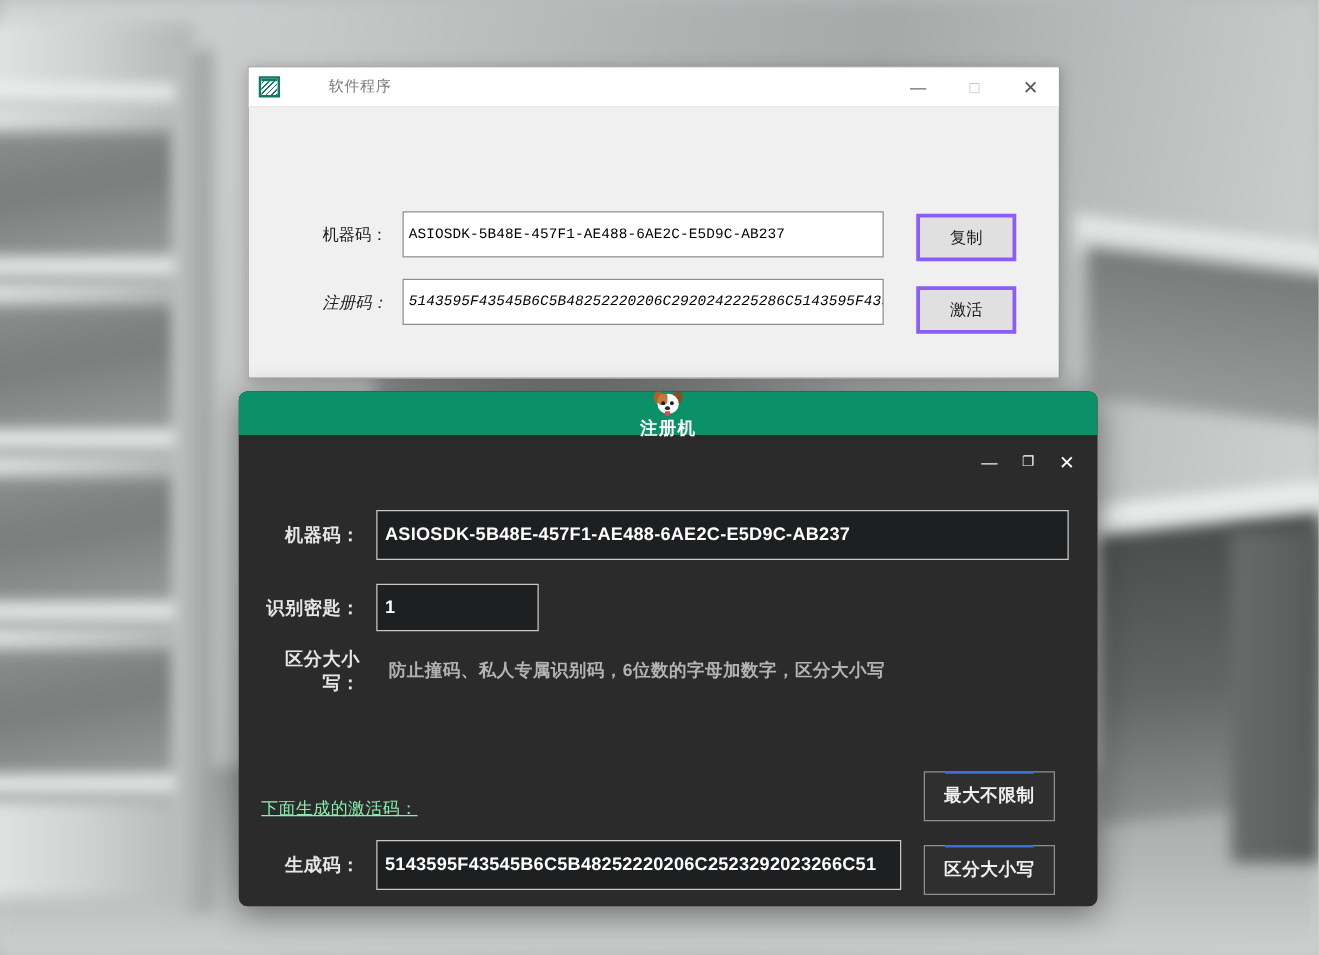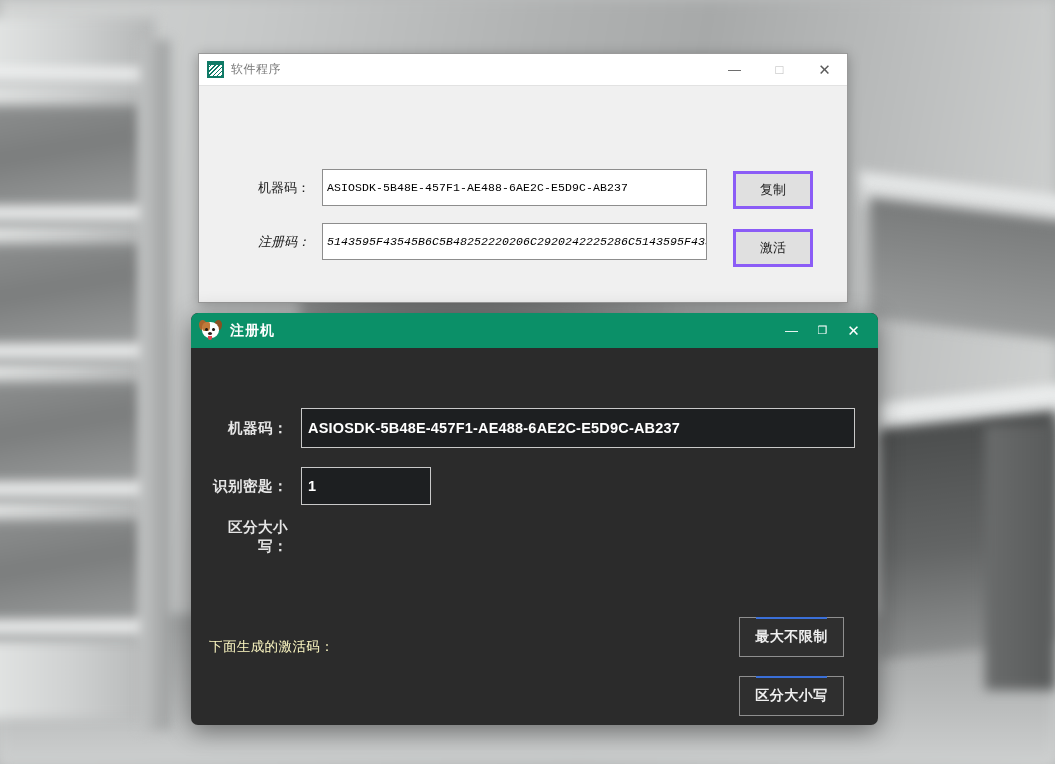--- a/index.html
+++ b/index.html
@@ -83,20 +83,21 @@
     left: 198px; top: 53px;
     width: 650px; height: 250px;
     background: #f0f0f0;
     border: 1px solid #9a9a9a;
     box-shadow: 0 2px 12px rgba(0,0,0,.28);
   }
   #win-software .titlebar {
     height: 32px; background: #ffffff;
     display: flex; align-items: center;
     border-bottom: 1px solid #e2e2e2;
+    gap: 32px;
   }
   .ewin-icon {
     width: 17px; height: 17px; margin-left: 8px; margin-right: 7px;
     border: 2px solid #0f7a66; background: #ffffff;
     position: relative; overflow: hidden; flex: none;
   }
   .ewin-icon::before {
     content: ""; position: absolute; left: 0; top: 2px;
     width: 13px; height: 11px;
     background: repeating-linear-gradient(-45deg, #0f7a66 0 1px, #ffffff 1px 3px);
@@ -146,20 +147,21 @@
     width: 687px; height: 412px;
     background: #2b2b2b;
     border-radius: 7px;
     box-shadow: 0 6px 26px rgba(0,0,0,.45);
     overflow: hidden;
   }
   #win-keygen .kg-titlebar {
     height: 35px; background: #0b9068;
     display: flex; align-items: center;
     border-radius: 7px 7px 0 0;
+    flex-direction: column;
   }
   .dog-icon {
     width: 21px; height: 21px; margin: 0 9px 0 9px; flex: none;
     position: relative;
   }
   .dog-icon .face {
     position: absolute; left: 2px; top: 2px;
     width: 17px; height: 16px; border-radius: 50% 50% 48% 48%;
     background: #fdfdfd;
   }
@@ -239,21 +241,21 @@
     background: #2f2f2f; border: 1px solid #8f8f8f;
     color: #efefef; font-size: 14px; font-weight: bold;
     display: flex; align-items: center; justify-content: center;
     position: relative; letter-spacing: .5px;
   }
   .kg-btn::before {
     content: ""; position: absolute; left: 16px; right: 16px; top: -1px;
     height: 2px; background: #3a6fd8;
   }
   .kg-note {
-    font-size: 13.5px; color: #fef9c3; letter-spacing: .4px;
+    font-size: 13.5px; color: #86efac; letter-spacing: .4px; text-decoration: underline;
   }
 </style>
 </head>
 <body>
 
 <div id="desktop">
 
   <div class="bgart bg-wall"></div>
   <div class="bgart bg-floor"></div>
   <div class="bgart bg-case"></div>
@@ -331,25 +333,30 @@
         <div class="kg-field" style="width:554px;height:40px;">ASIOSDK-5B48E-457F1-AE488-6AE2C-E5D9C-AB237</div>
       </div>
 
       <div class="kg-row" style="left:18px; top:119px;">
         <div class="kg-label">识别密匙：</div>
         <div class="kg-field" style="width:130px;height:38px;">1</div>
       </div>
 
       <div class="kg-row" style="left:18px; top:170px;">
         <div class="kg-label">区分大小写：</div>
+        <div class="kg-hint">防止撞码、私人专属识别码，6位数的字母加数字，区分大小写</div>
       </div>
 
 
       <div class="kg-note" style="position:absolute; left:18px; top:290px;">下面生成的激活码：</div>
 
+      <div class="kg-row" style="left:18px; top:324px;">
+        <div class="kg-label">生成码：</div>
+        <div class="kg-field" style="width:420px;height:40px;">5143595F43545B6C5B48252220206C2523292023266C51</div>
+      </div>
 
       <div class="kg-btn" style="position:absolute; left:548px; top:269px;">最大不限制</div>
       <div class="kg-btn" style="position:absolute; left:548px; top:328px;">区分大小写</div>
 
     </div>
   </div>
 
 </div>
 
 </body></html>

